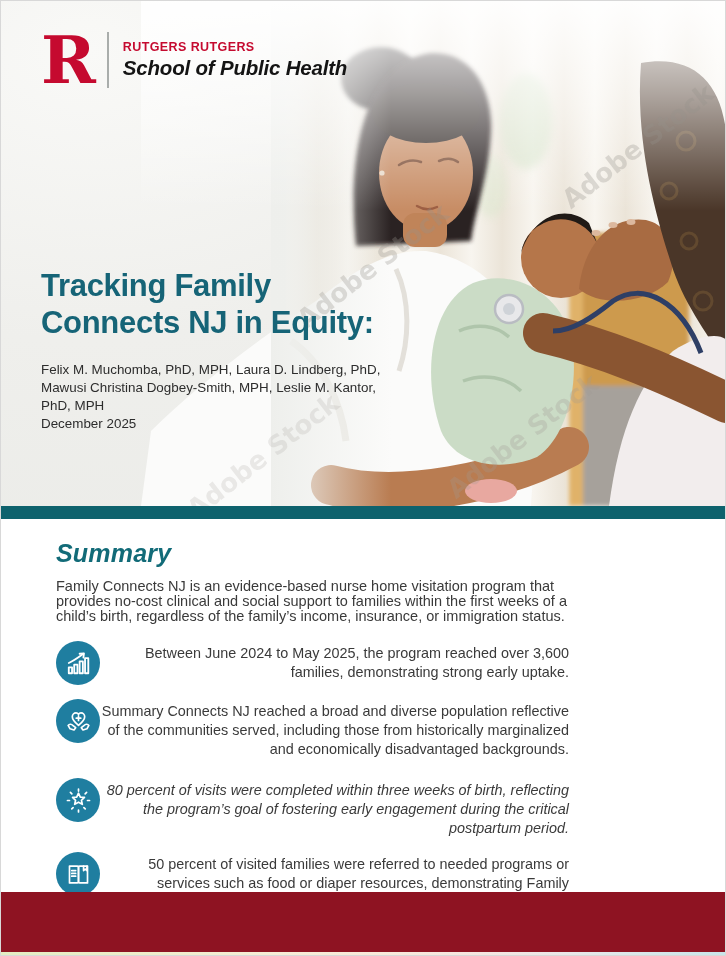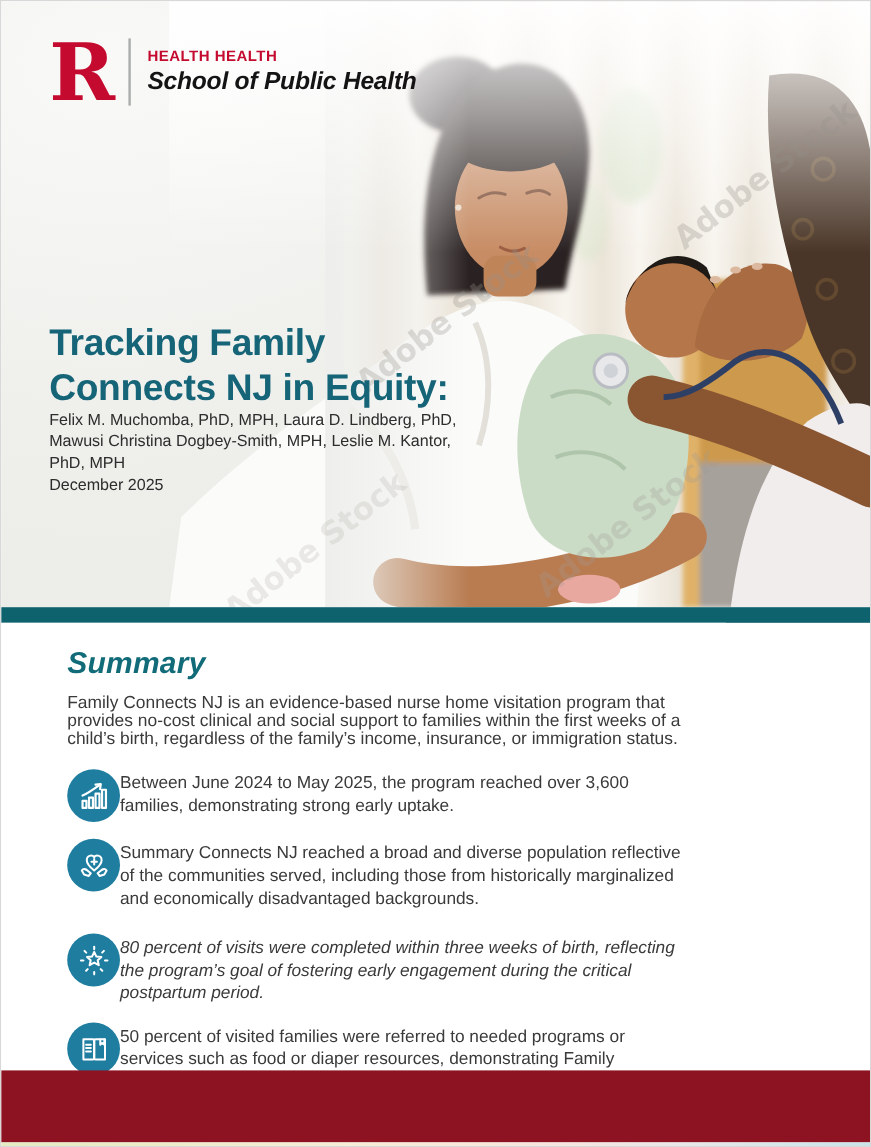--- a/index.html
+++ b/index.html
@@ -40,37 +40,37 @@
   .logo-org { color:#c50a2f; font-weight:bold; font-size:12.5px; letter-spacing:.4px; }
   .logo-school { color:#141414; font-weight:bold; font-size:20.5px; margin-top:2px; letter-spacing:-0.2px;font-style:italic; }
 
   
   .title-block { position:absolute; left:40px; top:266px; width:345px; z-index:6; }
   .title-line {
     font-size:31px; font-weight:800; color:#166477; line-height:37px; letter-spacing:-0.3px;
   }
   .subtitle { margin-top:9px; }
   .subtitle-line { font-size:20px; font-weight:bold; color:#17697b; line-height:26px; }
-  .authors { }
+  .authors { margin-top:20px; }
   .author-line { font-size:13.4px; color:#2d2d2d; line-height:18px; }
   .date-line { font-size:13.4px; color:#2d2d2d; line-height:18px; }
 
   
   .divider { position:absolute; top:505px; left:0; width:726px; height:13px; background:#0e626d; }
 
   
   .summary { position:absolute; top:518px; left:0; width:604px; padding:20px 36px 0 55px; background:#ffffff; }
   .summary-heading {
     font-style:italic; font-weight:bold; font-size:25px; color:#126b78; letter-spacing:.2px;
   }
   .summary-intro {
     margin-top:11px; font-size:14.5px; line-height:15px; color:#3a3a3a; max-width:658px;
   }
   .bullets { margin-top:17px; display:flex; flex-direction:column; gap:14px; }
-  .bullet-row { display:flex; align-items:flex-start; }
+  .bullet-row { display:flex; align-items:flex-start;text-align:right; }
   .bullet-icon {
     flex:none; width:44px; height:44px; border-radius:50%; background:#1f7ea0;
     display:flex; align-items:center; justify-content:center;
   }
   .bullet-row.gap-lg { margin-top:5px;font-style:italic; }
   .bullet-text { font-size:14.4px; line-height:19px; color:#3a3a3a; max-width:592px; padding-top:3px; }
 
   
   .maroon-band { position:absolute; top:891px; left:0; width:726px; height:60px; background:#8e1322; }
   .rainbow-strip {
@@ -169,21 +169,21 @@
 
     <div class="watermark" style="left:280px; top:250px;">Adobe Stock</div>
     <div class="watermark" style="left:545px; top:130px;">Adobe Stock</div>
     <div class="watermark" style="left:430px; top:420px; color:rgba(160,155,148,.28);">Adobe Stock</div>
     <div class="watermark" style="left:170px; top:440px; color:rgba(170,166,160,.22);">Adobe Stock</div>
 
     <div class="logo">
       <span class="logo-r">R</span>
       <span class="logo-sep"></span>
       <span class="logo-text">
-        <div class="logo-org">HEALTH HEALTH</div>
+        <div class="logo-org">RUTGERS RUTGERS</div>
         <div class="logo-school">School of Public Health</div>
       </span>
     </div>
 
     <div class="title-block">
       <div class="title-line">Tracking Family</div>
       <div class="title-line">Connects NJ in Equity:</div>
       <div class="authors">
         <div class="author-line">Felix M. Muchomba, PhD, MPH, Laura D. Lindberg, PhD,</div>
         <div class="author-line">Mawusi Christina Dogbey-Smith, MPH, Leslie M. Kantor, PhD, MPH</div>

